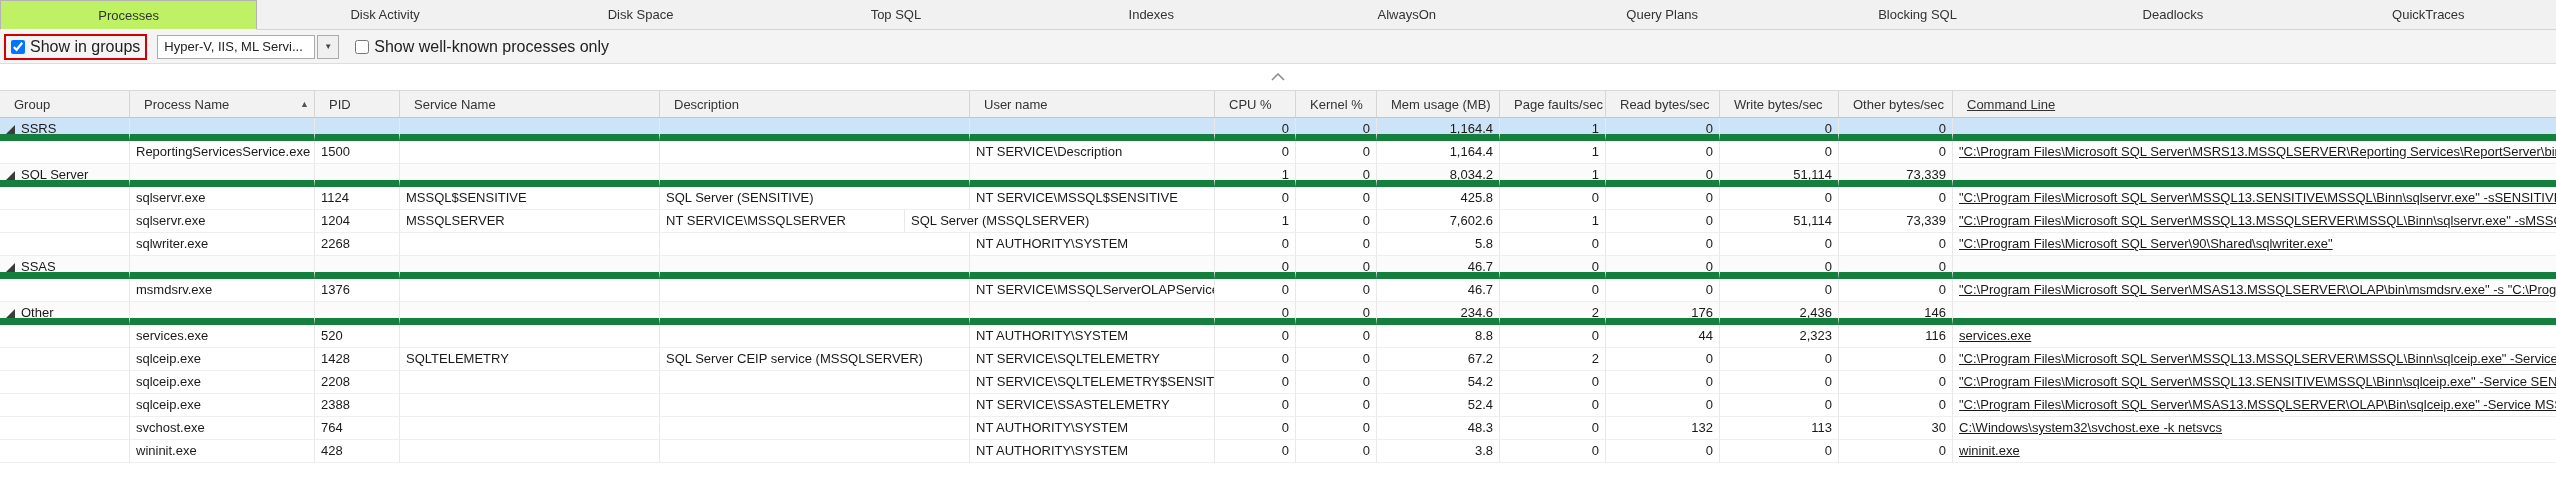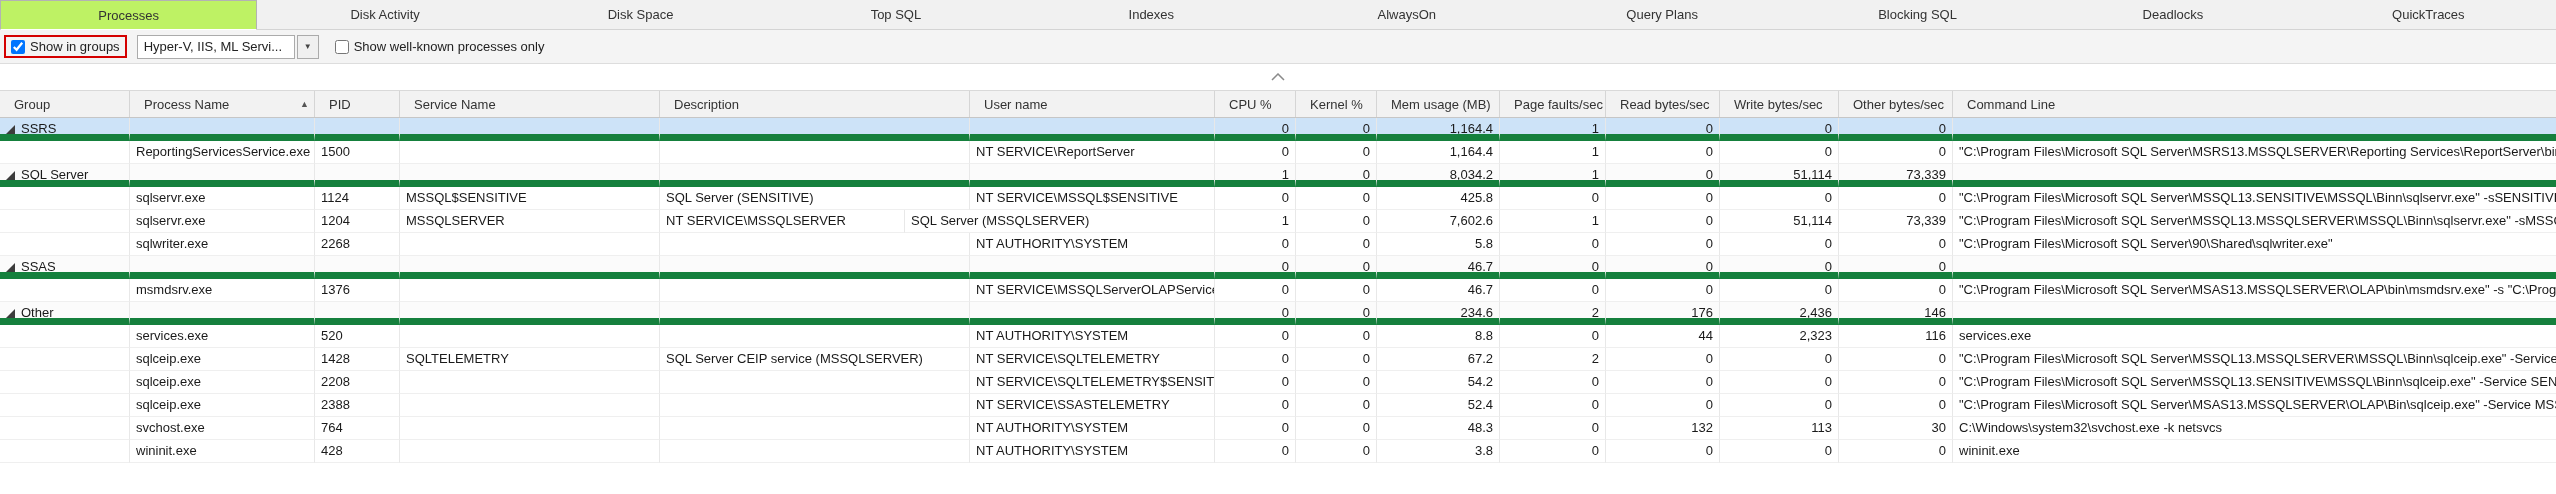--- a/index.html
+++ b/index.html
@@ -30,21 +30,21 @@
 
   
   .toolbar {
     height:34px; background:#f4f4f4;
     border-bottom:1px solid #dddddd;
     display:flex; align-items:center; gap:10px; padding:0 4px;
   }
   .check-group { display:flex; align-items:center; gap:5px; padding:3px 6px; }
   .check-group.highlight { border:2px solid #d40000; padding:2px 5px; }
   .check-group input[type="checkbox"] { width:14px; height:14px; }
-  .check-group label { font-size:13px; color:#222; white-space:nowrap; }
+  .check-group label { font-size:16px; color:#222; white-space:nowrap; }
 
   .dropdown { display:flex; align-items:center; height:24px; }
   .dropdown-value {
     width:158px; height:24px; line-height:22px;
     background:#ffffff; border:1px solid #ababab;
     padding:0 6px; overflow:hidden; white-space:nowrap;
     font-size:13px; color:#222;
   }
   .dropdown-button {
     width:22px; height:24px; margin-left:2px;
@@ -100,21 +100,21 @@
     display:inline-block; width:0; height:0;
     border-left:9px solid transparent;
     border-bottom:9px solid #3c3c3c;
     margin-right:6px; position:relative; top:1px;
   }
 
   .w0 { width:130px; } .w1 { width:185px; } .w2 { width:85px; }
   .w3 { width:260px; } .w4 { width:310px; } .w5 { width:245px; }
   .w6 { width:81px; }  .w7 { width:81px; }  .w8 { width:123px; }
   .w9 { width:106px; } .w10 { width:114px; } .w11 { width:119px; }
-  .w12 { width:114px; } .w13 { flex:1 1 auto; min-width:0; border-right:none; }
+  .w12 { width:114px; } .w13 { flex:1 1 auto; min-width:0; border-right:none;text-decoration:underline; }
 
   .filler { height:31px; background:#ffffff; }
 </style>
 </head>
 <body>
 
 <div>
 
   <div class="tab-bar">
     <div class="tab active">Processes</div>
@@ -190,21 +190,21 @@
           <div class="cell w11 num">0</div>
           <div class="cell w12 num">0</div>
           <div class="cell w13"></div>
         </div>
         <div class="grid-row">
           <div class="cell w0"></div>
           <div class="cell w1">ReportingServicesService.exe</div>
           <div class="cell w2">1500</div>
           <div class="cell w3"></div>
           <div class="cell w4"></div>
-          <div class="cell w5">NT SERVICE\ReportServer</div>
+          <div class="cell w5">NT SERVICE\Description</div>
           <div class="cell w6 num">0</div>
           <div class="cell w7 num">0</div>
           <div class="cell w8 num">1,164.4</div>
           <div class="cell w9 num">1</div>
           <div class="cell w10 num">0</div>
           <div class="cell w11 num">0</div>
           <div class="cell w12 num">0</div>
           <div class="cell w13">"C:\Program Files\Microsoft SQL Server\MSRS13.MSSQLSERVER\Reporting Services\ReportServer\bin\ReportingServicesService.exe"</div>
         </div>
         <div class="grid-row group-row">

